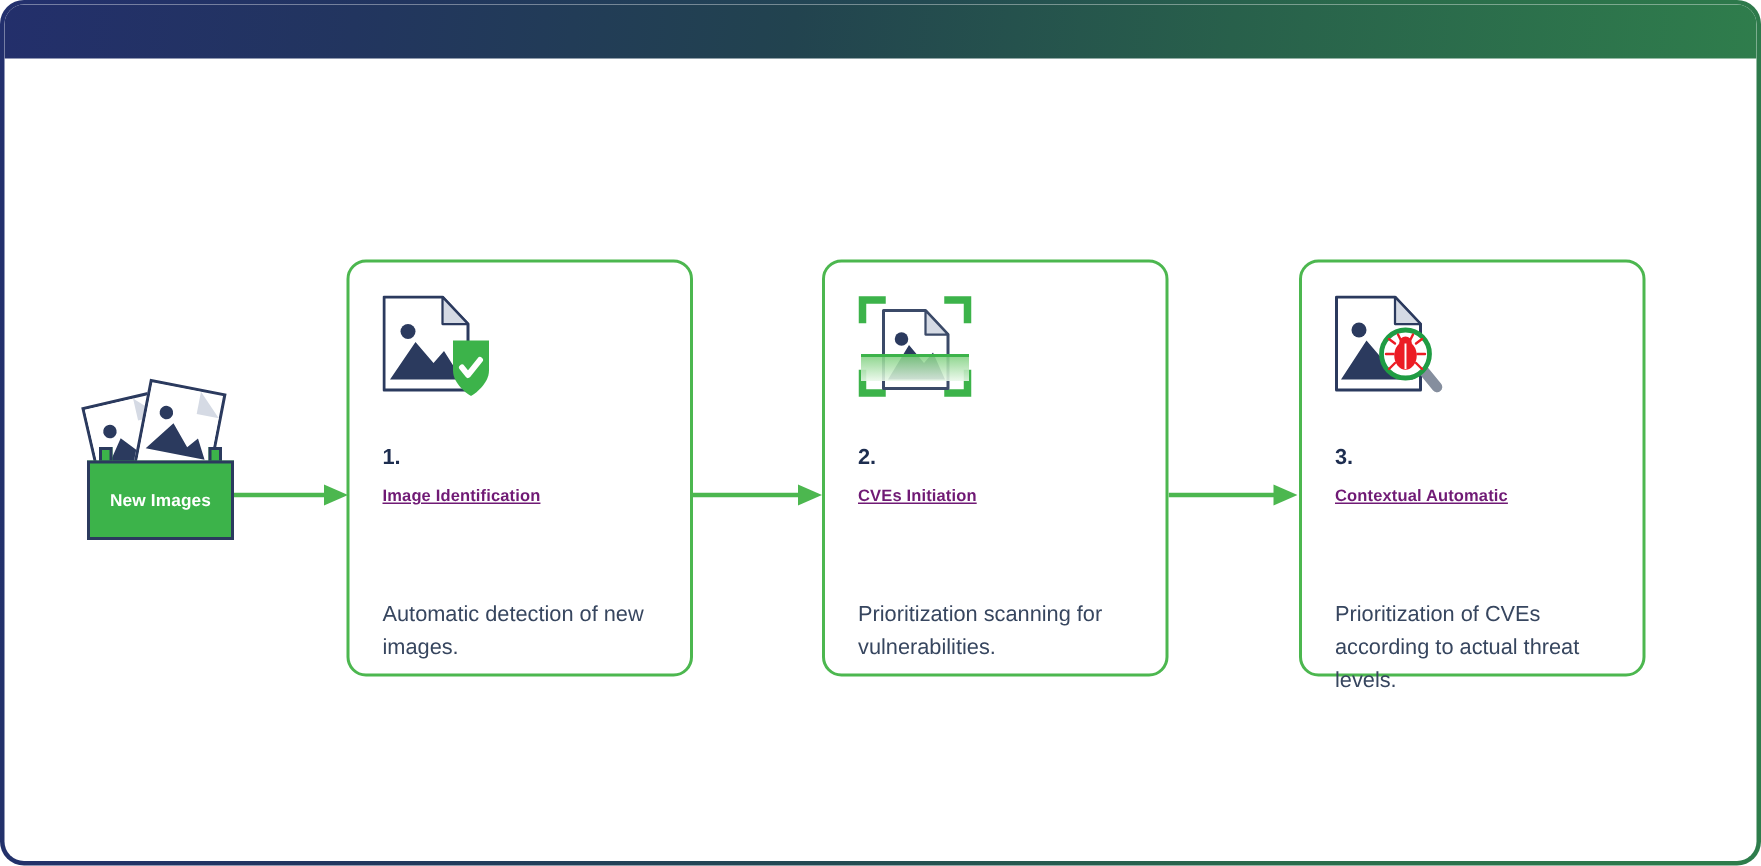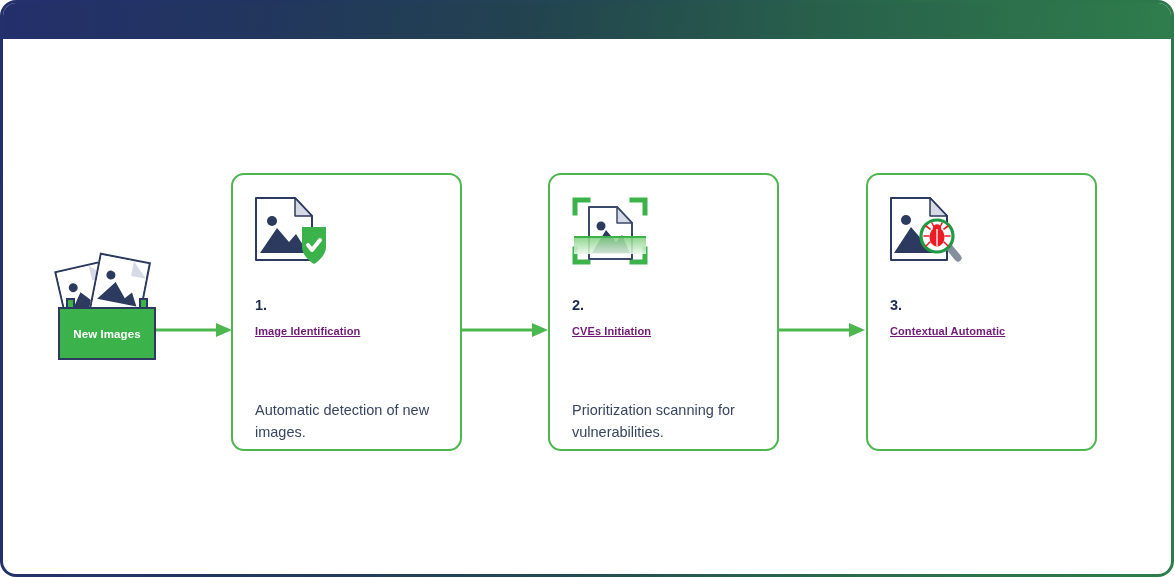--- a/index.html
+++ b/index.html
@@ -300,17 +300,18 @@
               <line x1="44" y1="30" x2="42" y2="26"></line>
               <line x1="50" y1="30" x2="52" y2="26"></line>
             </g>
             <ellipse cx="47" cy="40" rx="7.5" ry="9.5" fill="#ec1c24"></ellipse>
             <circle cx="47" cy="31.5" r="4.2" fill="#ec1c24"></circle>
             <line x1="47" y1="32" x2="47" y2="49" stroke="#ffffff" stroke-width="1.3"></line>
           </svg>
         </div>
         <div class="card-num">3.</div>
         <div class="card-title">Contextual Automatic</div>
+        <div class="card-desc">Prioritization of CVEs according to actual threat levels.</div>
       </div>
 
     </div>
   </div>
 </div>
 
 </body></html>

